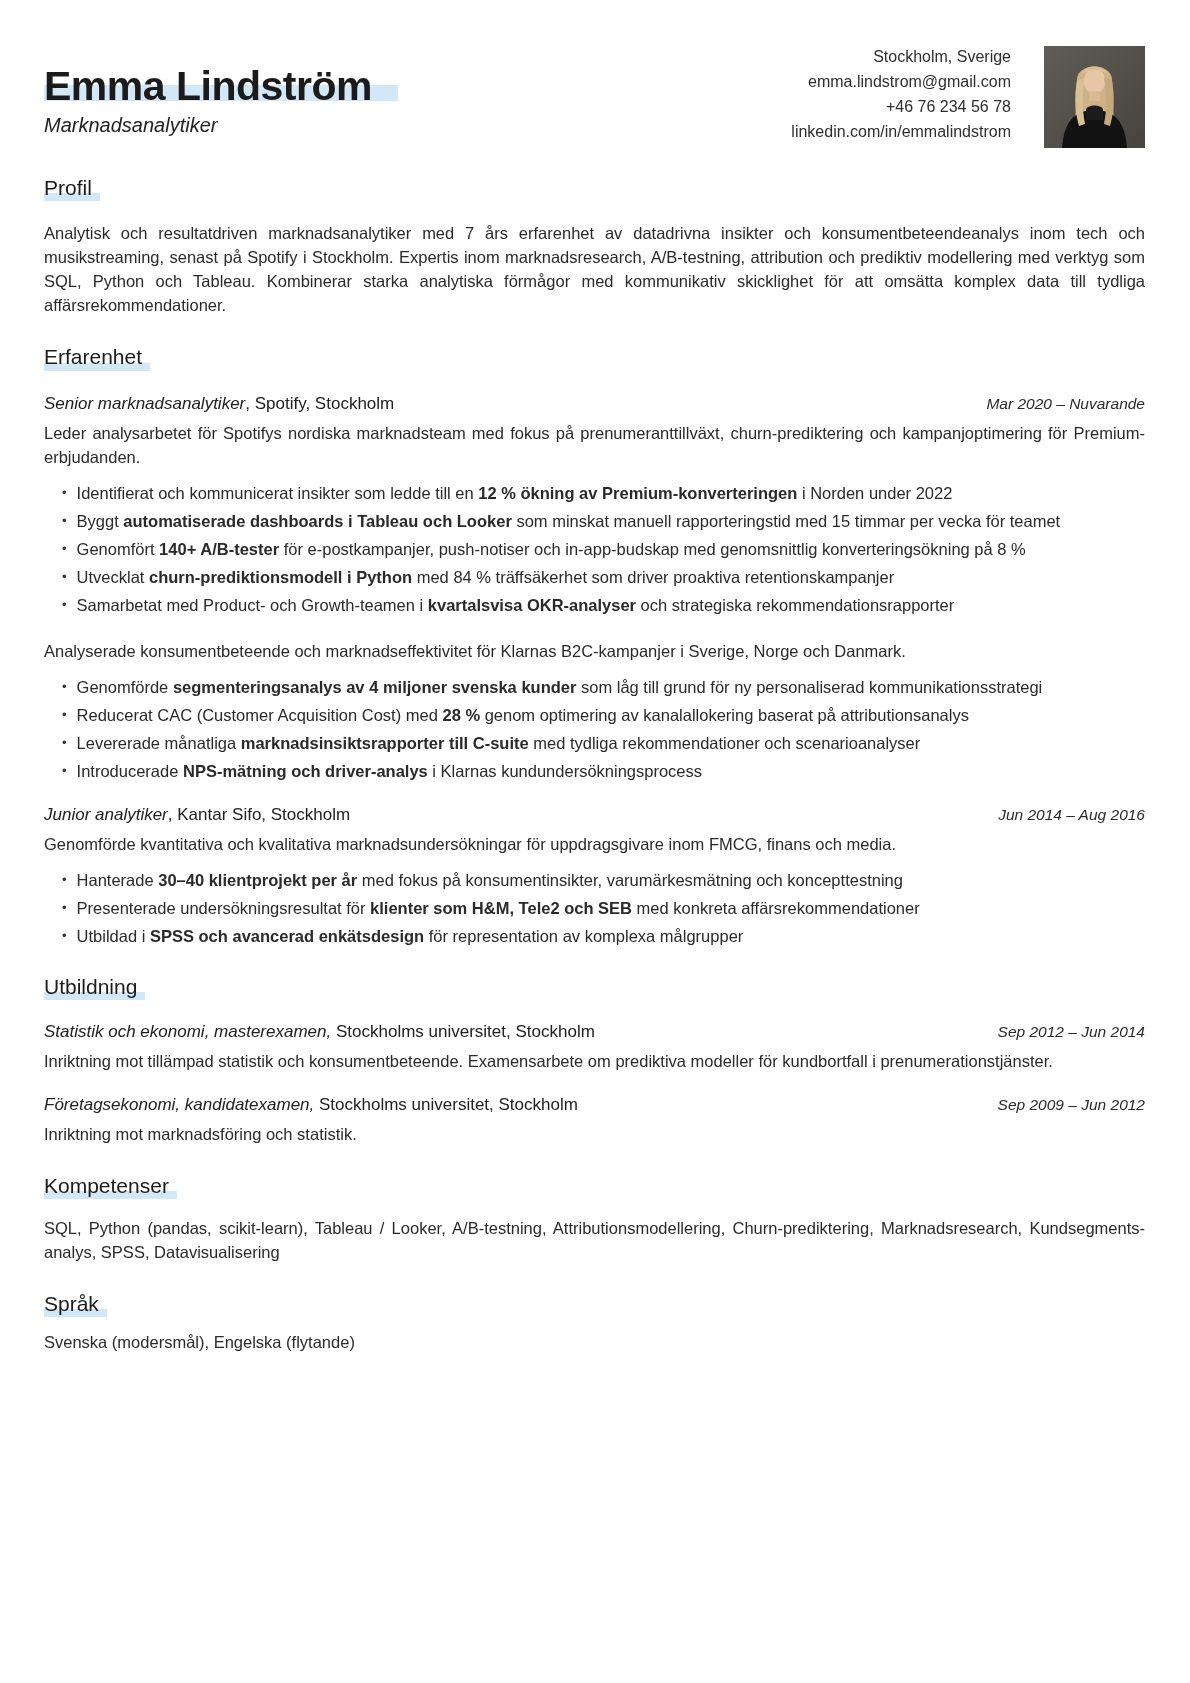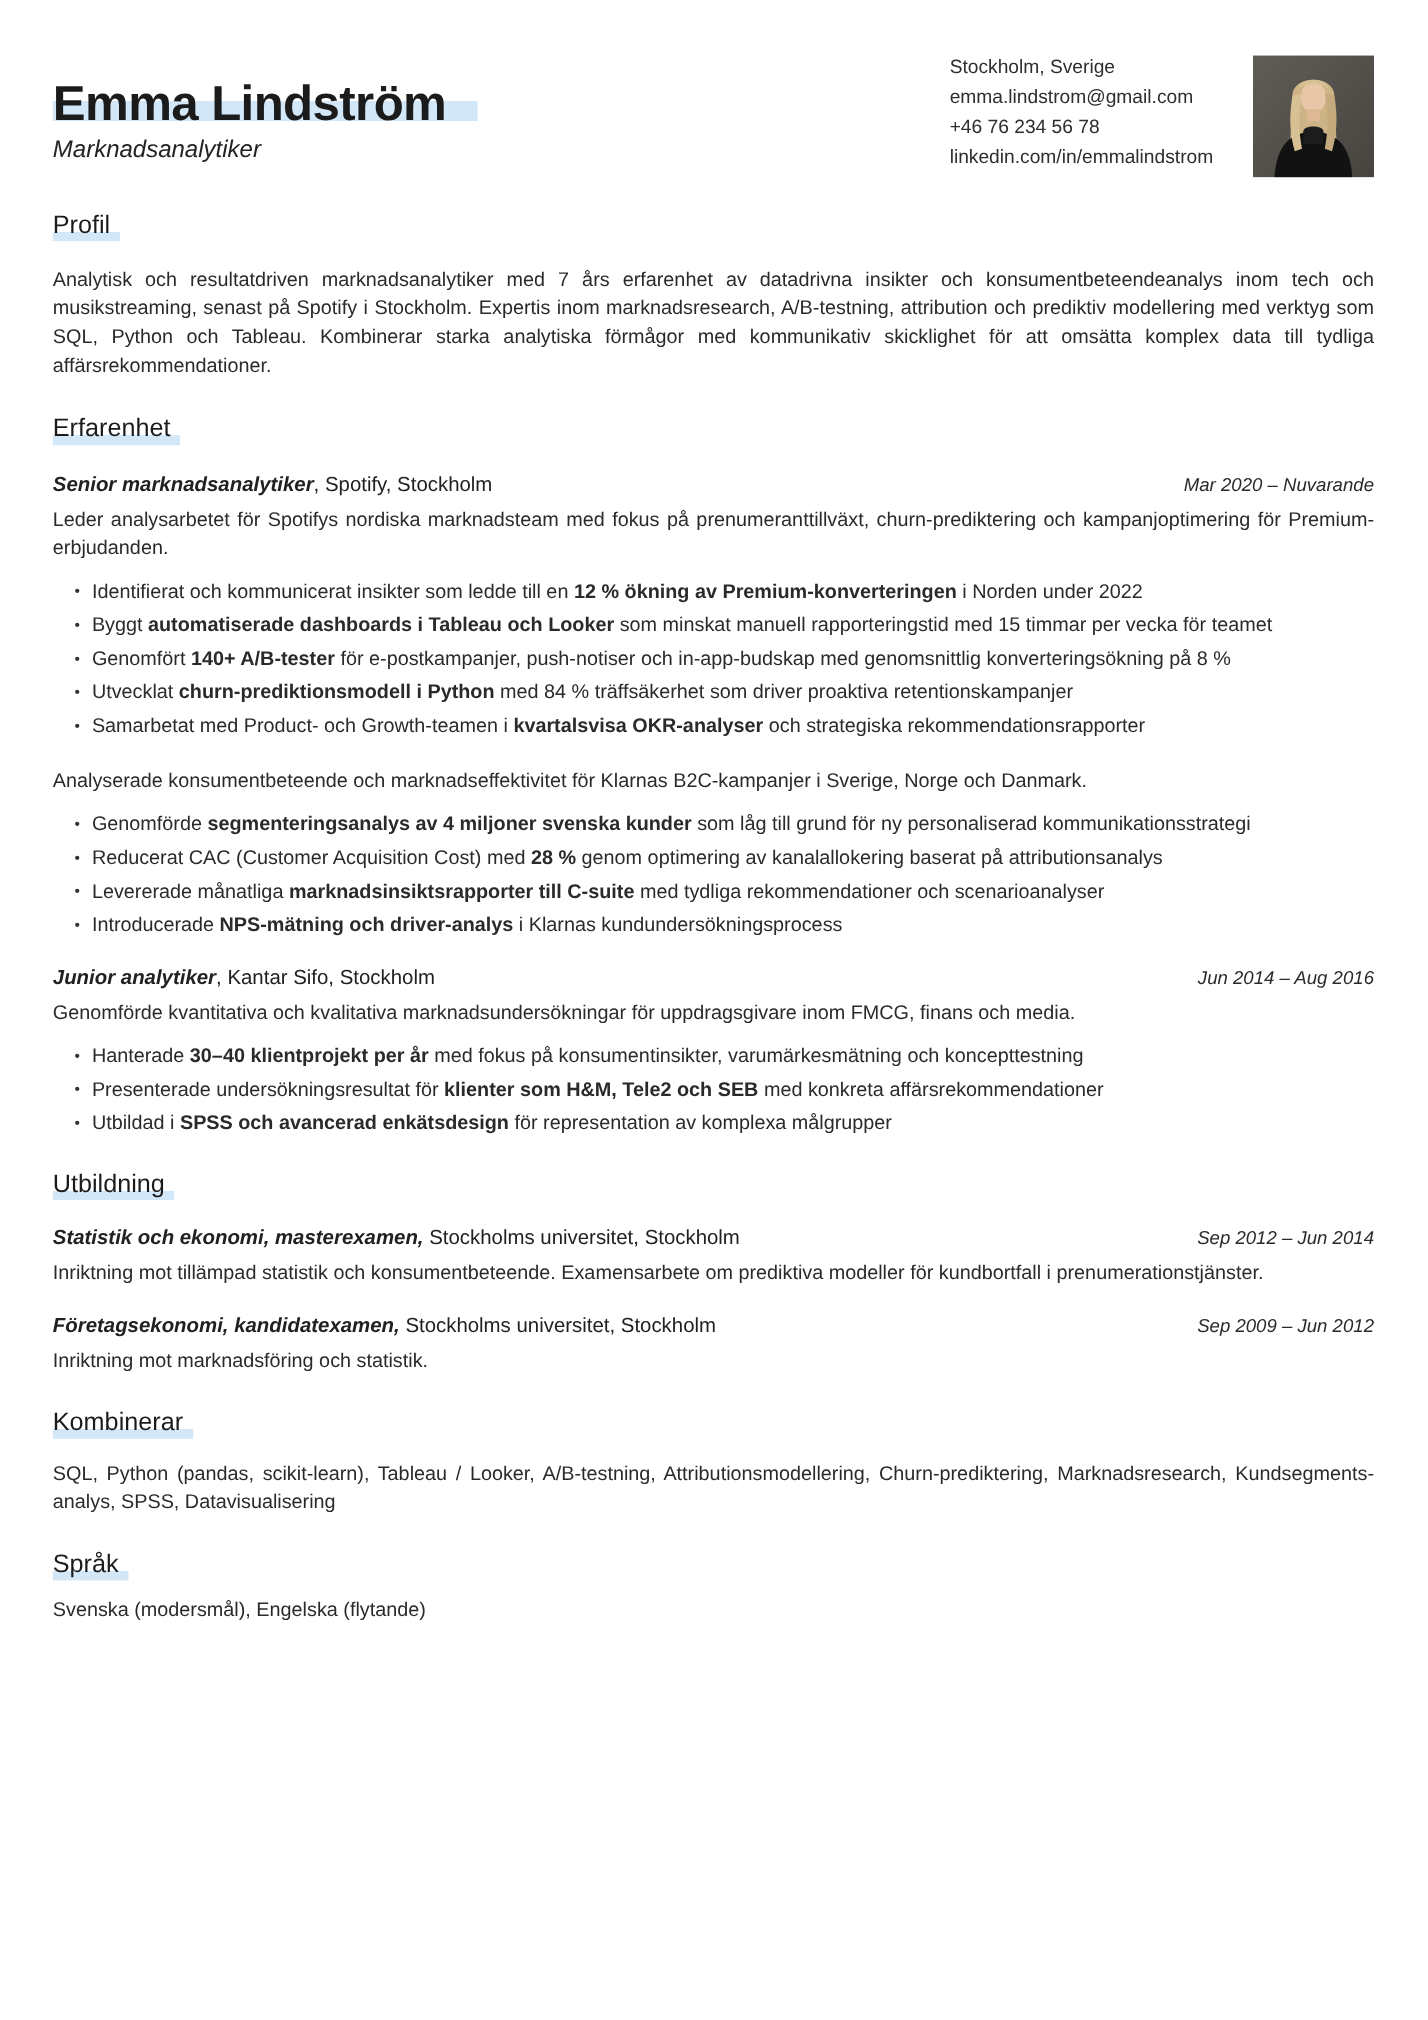--- a/index.html
+++ b/index.html
@@ -28,21 +28,21 @@
     line-height:1.18;
     padding-right:26px;
     background:linear-gradient(to bottom, transparent 47%, var(--hl) 47%, var(--hl) 81%, transparent 81%);
   }
   .subtitle{
     margin-top:4px;
     font-size:20px;font-style:italic;color:#222;
   }
   .header-right{display:flex;align-items:flex-start;}
   .contact{
-    text-align:left;
+    text-align:right;
     font-size:16px;line-height:25px;color:#2e2e2e;
     margin-top:2px;margin-right:33px;
   }
   .photo{
     width:101px;height:102px;flex:0 0 auto;
     margin-top:4px;
     overflow:hidden;
   }
   .photo svg{display:block;}
   
@@ -54,21 +54,21 @@
     background:linear-gradient(to bottom, transparent 70%, var(--hl) 70%);
   }
   .sec{margin-top:27px;}
   .sec-body{margin-top:20px;font-size:16.5px;line-height:24px;}
   .justify{text-align:justify;}
   
   .job{margin-top:23px;}
   .edu{margin-top:22px;}
   .row{display:flex;justify-content:space-between;align-items:baseline;}
   .row-left{font-size:17px;color:#212121;}
-  .job-title,.degree{font-weight:700;font-style:italic;}
+  .job-title,.degree{font-weight:400;font-style:italic;}
   .date{
     font-size:15.5px;font-style:italic;color:#2a2a2a;white-space:nowrap;
     margin-left:24px;
   }
   .desc{margin-top:7px;font-size:16.5px;line-height:24px;}
   ul.bullets{list-style:none;margin-top:13px;margin-left:18px;}
   ul.bullets li{
     display:flex;align-items:flex-start;
     font-size:16.5px;line-height:22px;
     margin-bottom:6px;
@@ -222,21 +222,21 @@
           <div class="row">
             <div class="row-left"><span class="degree">Företagsekonomi, kandidatexamen,</span><span> Stockholms universitet, Stockholm</span></div>
             <div class="date">Sep 2009 – Jun 2012</div>
           </div>
           <p class="desc">Inriktning mot marknadsföring och statistik.</p>
         </div>
       </div>
   </div>
 
   <div class="sec">
-    <span class="h2">Kombinerar</span>
+    <span class="h2">Kompetenser</span>
     <p class="sec-body justify" style="margin-top:17px">SQL, Python (pandas, scikit-learn), Tableau / Looker, A/B-testning, Attributionsmodellering, Churn-prediktering, Marknadsresearch, Kundsegments-analys, SPSS, Datavisualisering</p>
   </div>
 
   <div class="sec">
     <span class="h2">Språk</span>
     <p class="sec-body" style="margin-top:13px">Svenska (modersmål), Engelska (flytande)</p>
   </div>
 
 </div>
 

